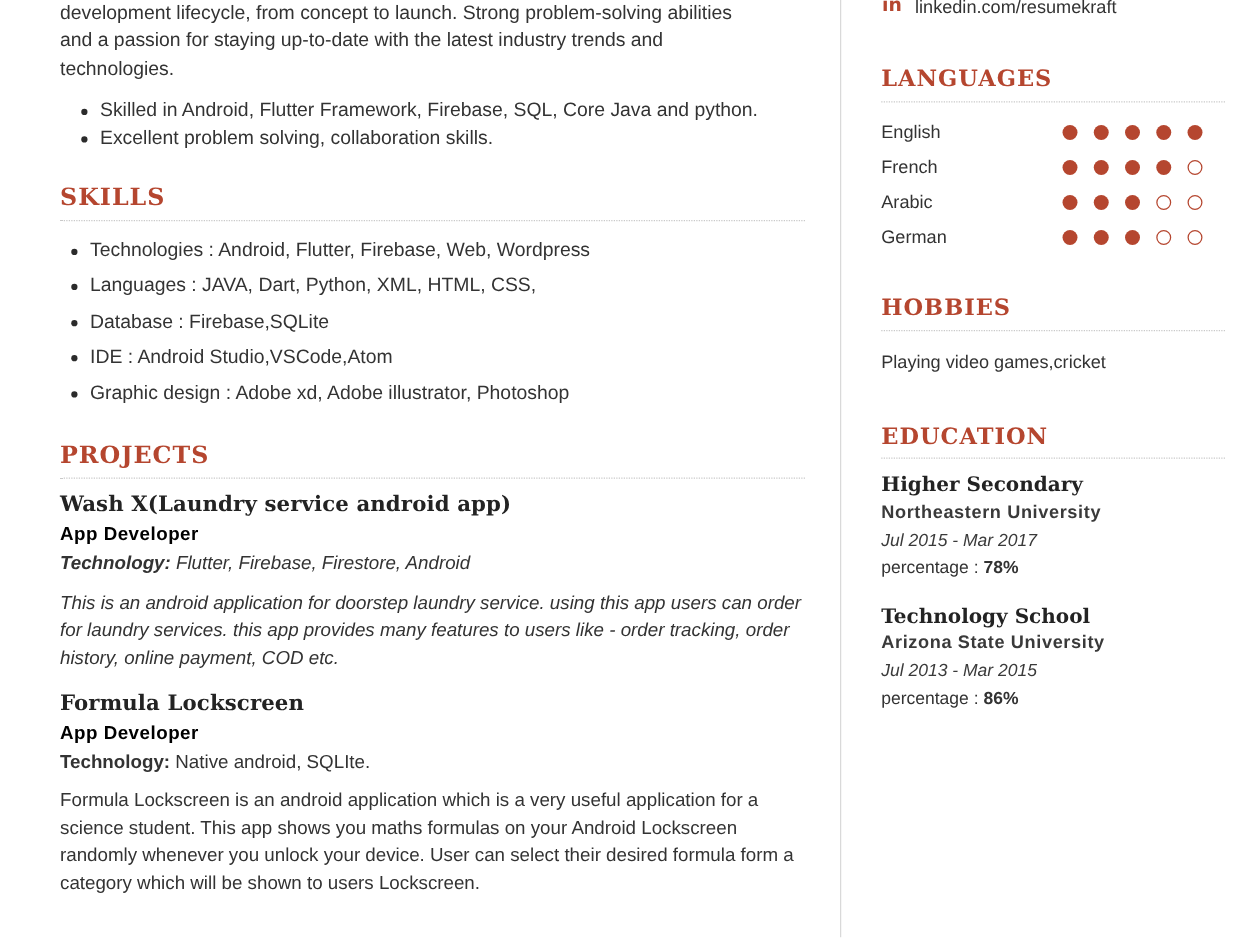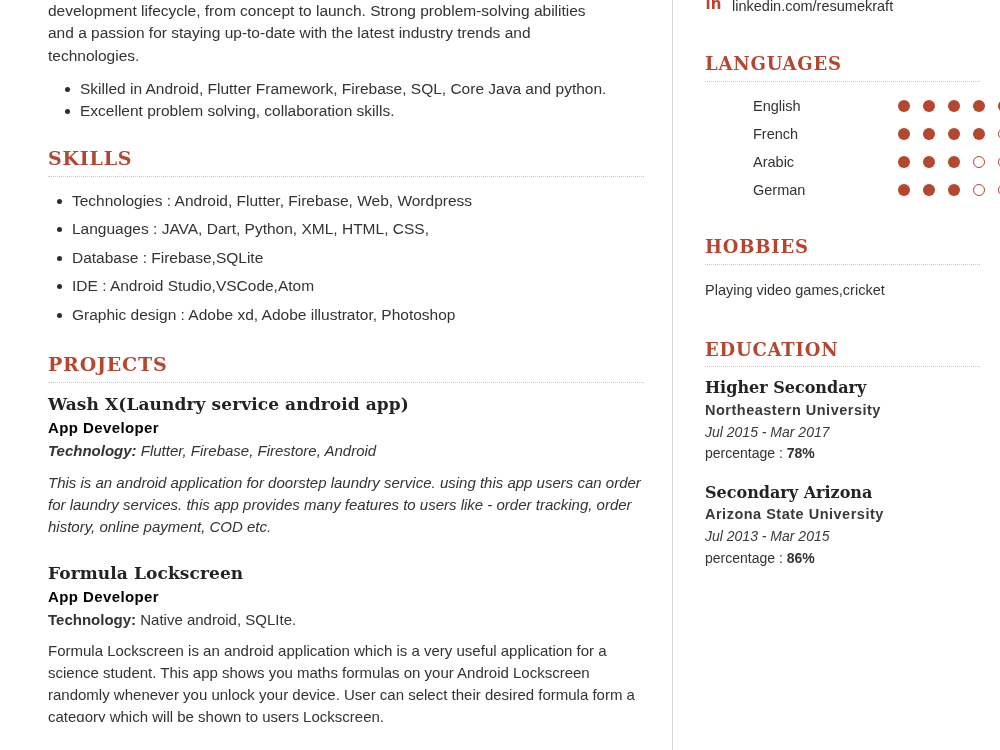--- a/index.html
+++ b/index.html
@@ -114,21 +114,21 @@
     position: absolute;
     left: 9px; top: 12px;
     width: 5px; height: 5px;
     border-radius: 50%;
     background: #2b2b2b;
   }
 
   
   .projects-block { margin-top: 25px; }
   .project { margin-bottom: 4px; }
-  .project + .project { margin-top: 24px; }
+  .project + .project { margin-top: 14px; }
   .proj-title {
     font-family: "DejaVu Serif", "Liberation Serif", serif;
     font-weight: bold;
     font-size: 17px;
     color: #232323;
     line-height: 1.35;
     letter-spacing: 0.1px;
   }
   .proj-role {
     font-size: 15px;
@@ -177,21 +177,20 @@
   .contact-text {
     font-size: 14.5px;
     color: #333333;
   }
 
   .lang-block { margin-top: 38px; }
   .lang-row {
     display: flex;
     align-items: center;
     height: 28px;
-    margin-left: 48px;
   }
   .lang-name {
     font-size: 14.5px;
     color: #333333;
     width: 145px;
     flex: 0 0 145px;
   }
   .dots { display: flex; gap: 13px; }
   .dot {
     width: 12px; height: 12px;
@@ -357,21 +356,21 @@
       <h2 class="sec-head small">EDUCATION</h2>
       <div class="dotted-rule"></div>
       <div id="education-list">
           <div class="edu-item">
             <div class="edu-degree">Higher Secondary</div>
             <div class="edu-school">Northeastern University</div>
             <div class="edu-dates">Jul 2015 - Mar 2017</div>
             <div class="edu-extra"><span>percentage : </span><span class="val">78%</span></div>
           </div>
           <div class="edu-item">
-            <div class="edu-degree">Secondary Arizona</div>
+            <div class="edu-degree">Technology School</div>
             <div class="edu-school">Arizona State University</div>
             <div class="edu-dates">Jul 2013 - Mar 2015</div>
             <div class="edu-extra"><span>percentage : </span><span class="val">86%</span></div>
           </div>
         </div>
     </div>
 
   </div>
 
 </div>

